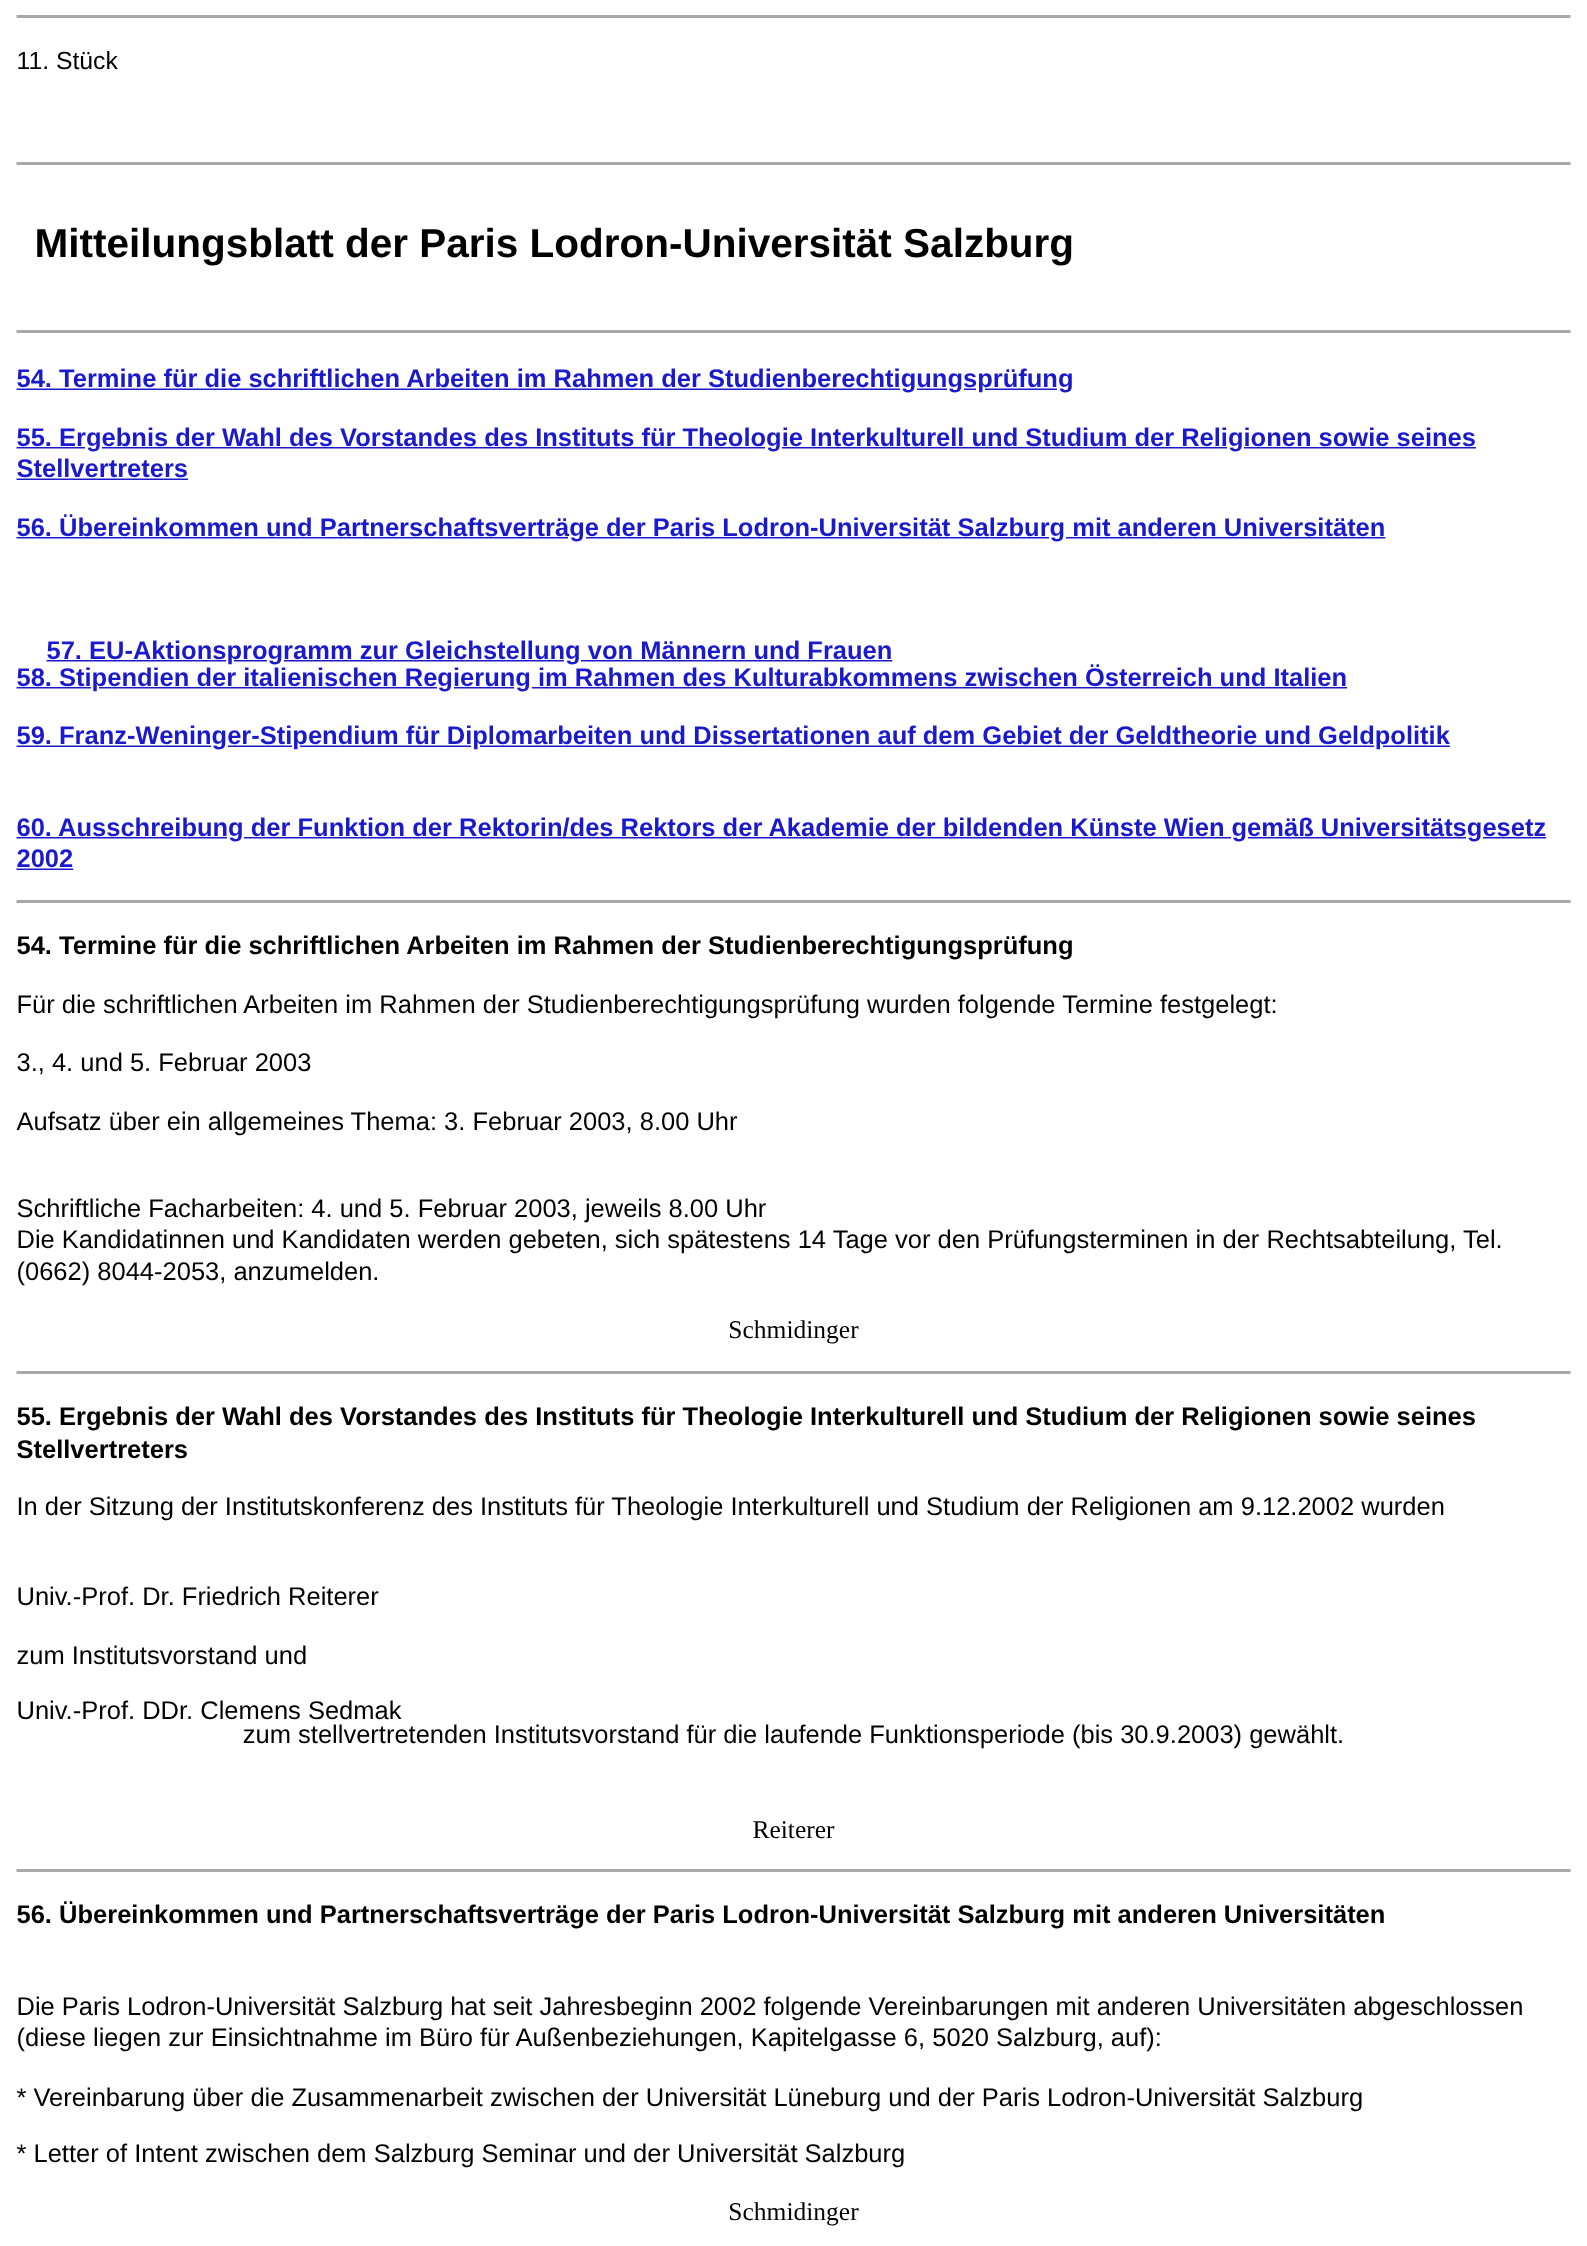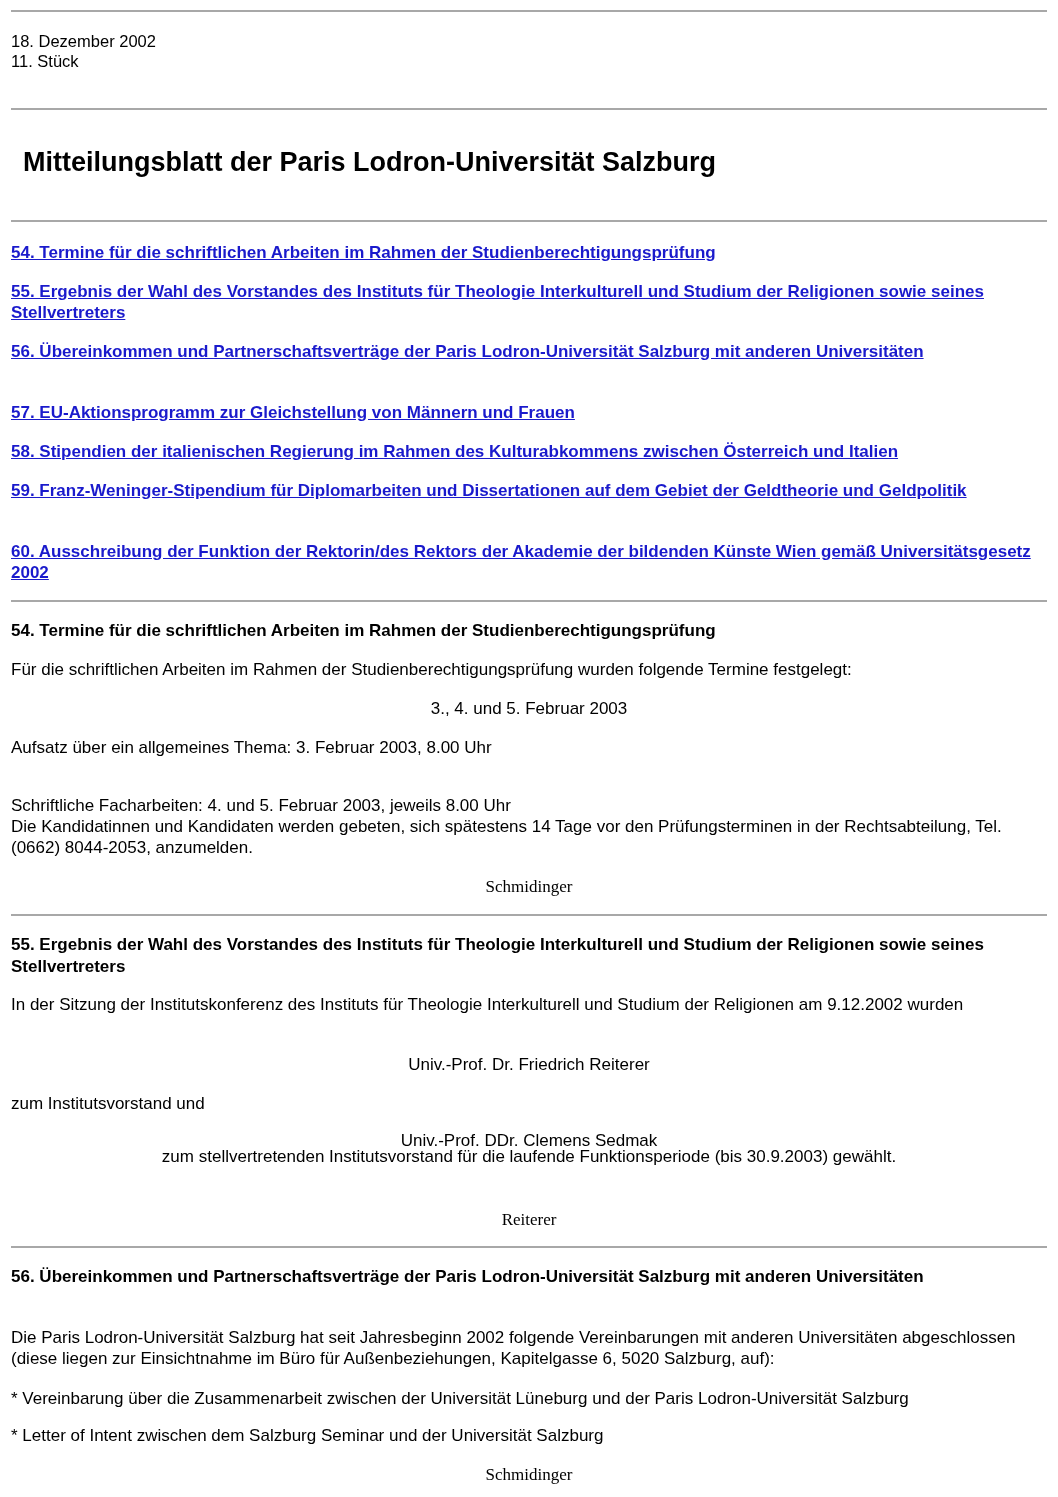--- a/index.html
+++ b/index.html
@@ -29,53 +29,52 @@
     color: #1a1acc;
     font-weight: bold;
     text-decoration: underline;
     font-size: 17px;
     line-height: 21px;
     display: block;
   }
   .toc .item { position: absolute; left: 0; right: 0; }
   .sec-title { font-weight: bold; font-size: 17px; line-height: 22px; margin: 0; }
   p.body { margin: 0; font-size: 17px; line-height: 21px; }
-  .center { text-align: center; }
+  .center { }
   .right { text-align: center; font-family: Liberation Serif, serif; }
   .small { font-size: 15px; }
 </style>
 </head>
 <body>
 
 <div class="page">
 
   <hr class="rule" style="top:10px;">
 
   <div class="abs header-meta">
-    <div>18. Dezember 2002</div>
     <div>11. Stück</div>
   </div>
 
   <hr class="rule" style="top:108px;">
 
   <h1 class="abs doc-title">Mitteilungsblatt der Paris Lodron-Universität Salzburg</h1>
 
   <hr class="rule" style="top:220px;">
 
   <nav class="toc">
     <div class="item" style="top:242px;">
         <a href="#s54">54. Termine für die schriftlichen Arbeiten im Rahmen der Studienberechtigungsprüfung</a>
       </div>
     <div class="item" style="top:281px;">
         <a href="#s55">55. Ergebnis der Wahl des Vorstandes des Instituts für Theologie Interkulturell und Studium der Religionen sowie seines Stellvertreters</a>
       </div>
     <div class="item" style="top:341px;">
         <a href="#s56">56. Übereinkommen und Partnerschaftsverträge der Paris Lodron-Universität Salzburg mit anderen Universitäten</a>
       </div>
-    <div class="item" style="top:402px;">
+    <div class="item" style="top:423px;margin-left:20px;">
         <a href="#s57">57. EU-Aktionsprogramm zur Gleichstellung von Männern und Frauen</a>
       </div>
     <div class="item" style="top:441px;">
         <a href="#s58">58. Stipendien der italienischen Regierung im Rahmen des Kulturabkommens zwischen Österreich und Italien</a>
       </div>
     <div class="item" style="top:480px;">
         <a href="#s59">59. Franz-Weninger-Stipendium für Diplomarbeiten und Dissertationen auf dem Gebiet der Geldtheorie und Geldpolitik</a>
       </div>
     <div class="item" style="top:541px;">
         <a href="#s60">60. Ausschreibung der Funktion der Rektorin/des Rektors der Akademie der bildenden Künste Wien gemäß Universitätsgesetz 2002</a>

